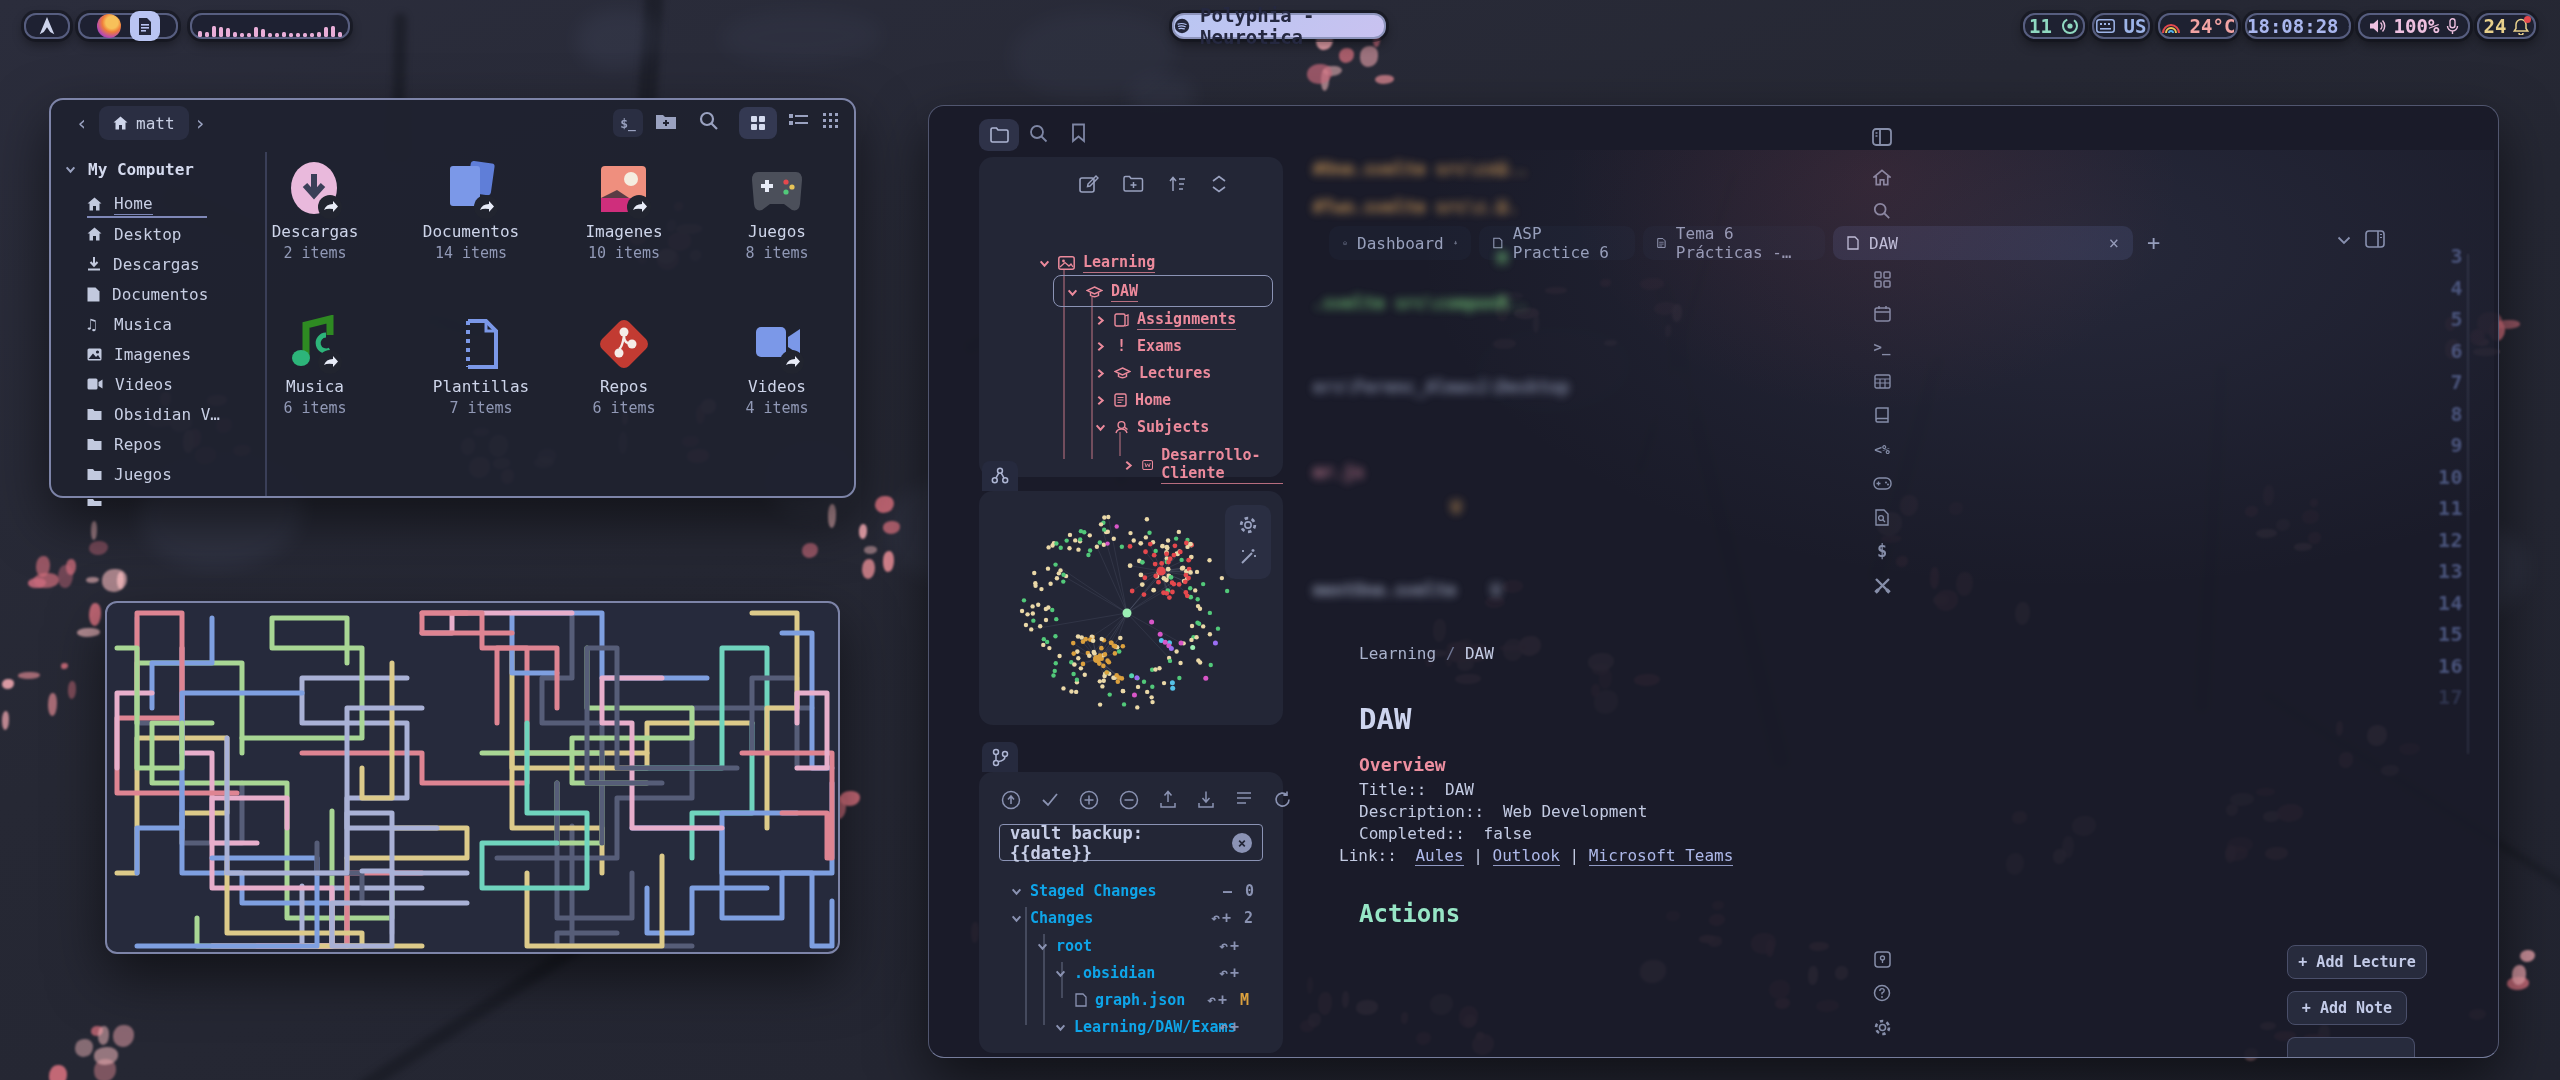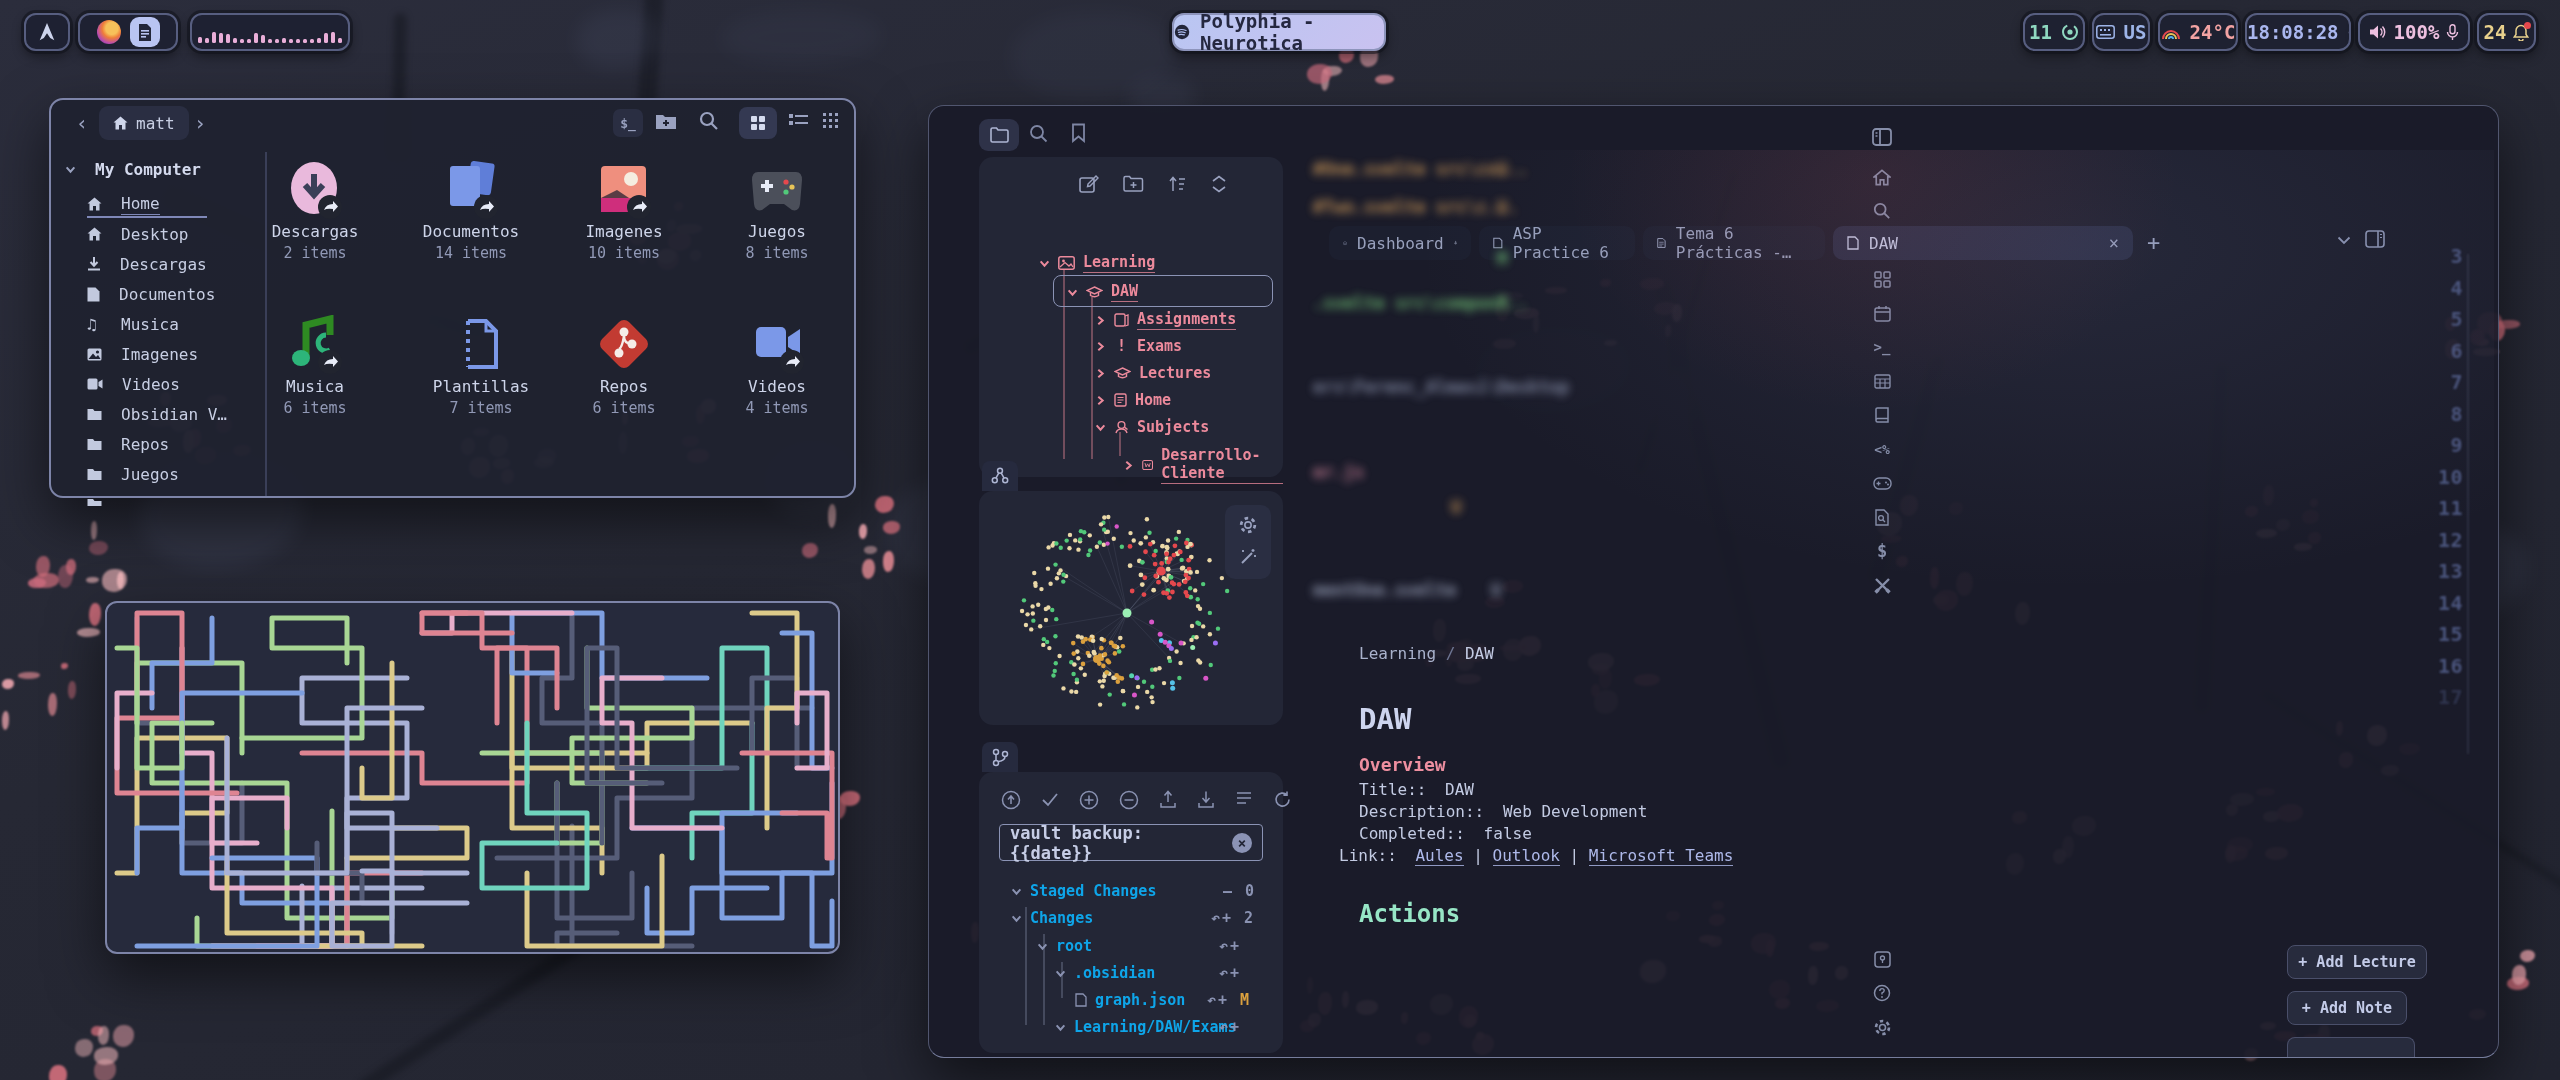--- a/index.html
+++ b/index.html
@@ -4,32 +4,32 @@
 <style>
   html,body{margin:0;padding:0;background:#14151d;}
   #screen{position:relative;width:2560px;height:1080px;overflow:hidden;
     font-family:"DejaVu Sans Mono",monospace;background:#272936;}
   .abs{position:absolute;}
   
   #wall{position:absolute;inset:0;background:
     linear-gradient(160deg,#2b2d3c 0%,#262834 40%,#222430 100%);}
   #wall .blob{position:absolute;border-radius:50% 42% 55% 46%;}
   
-  .pill{position:absolute;top:13px;height:38px;background:rgba(30,33,49,.95);
+  .pill{position:absolute;top:13px;height:26px;background:rgba(30,33,49,.95);
     border:2px solid #575e80;border-radius:12px;box-shadow:0 0 0 3px rgba(16,18,28,.55),0 5px 12px rgba(0,0,0,.45);
     display:flex;align-items:center;justify-content:center;gap:9px;box-sizing:border-box;
     color:#c6cde6;font-size:19px;font-weight:bold;}
   
   .win{position:absolute;border-radius:14px;box-shadow:0 22px 55px rgba(0,0,0,.55);box-sizing:border-box;}
   
   #fm{left:49px;top:98px;width:807px;height:400px;background:rgba(31,34,48,.97);
     border:2px solid #7d84a8;}
   .fmtxt{color:#c8cfe4;font-size:16px;}
   .fm-ic{color:#9aa2c0;}
-  .fm-item{position:absolute;display:flex;align-items:center;gap:19px;color:#c8cfe4;font-size:16px;height:24px;}
+  .fm-item{position:absolute;display:flex;align-items:center;gap:12px;color:#c8cfe4;font-size:16px;height:24px;}
   .gcell{position:absolute;width:150px;text-align:center;}
   .gname{color:#ced5ea;font-size:16px;}
   .gcount{color:#9199b6;font-size:15px;margin-top:3px;}
   
   #art{left:105px;top:601px;width:735px;height:353px;background:#262a3c;border:2px solid #7d84a8;border-radius:12px;overflow:hidden;}
   
   #obs{left:928px;top:105px;width:1571px;height:953px;background:rgba(25,27,40,.94);
     border:1px solid #51566f;border-bottom-color:#767d9c;border-radius:16px;overflow:hidden;}
   .panel{position:absolute;background:#232636;border-radius:14px;}
   .ribi{position:absolute;left:940px;width:26px;height:26px;color:#868ea9;display:flex;align-items:center;justify-content:center;font-size:17px;font-weight:bold;}

